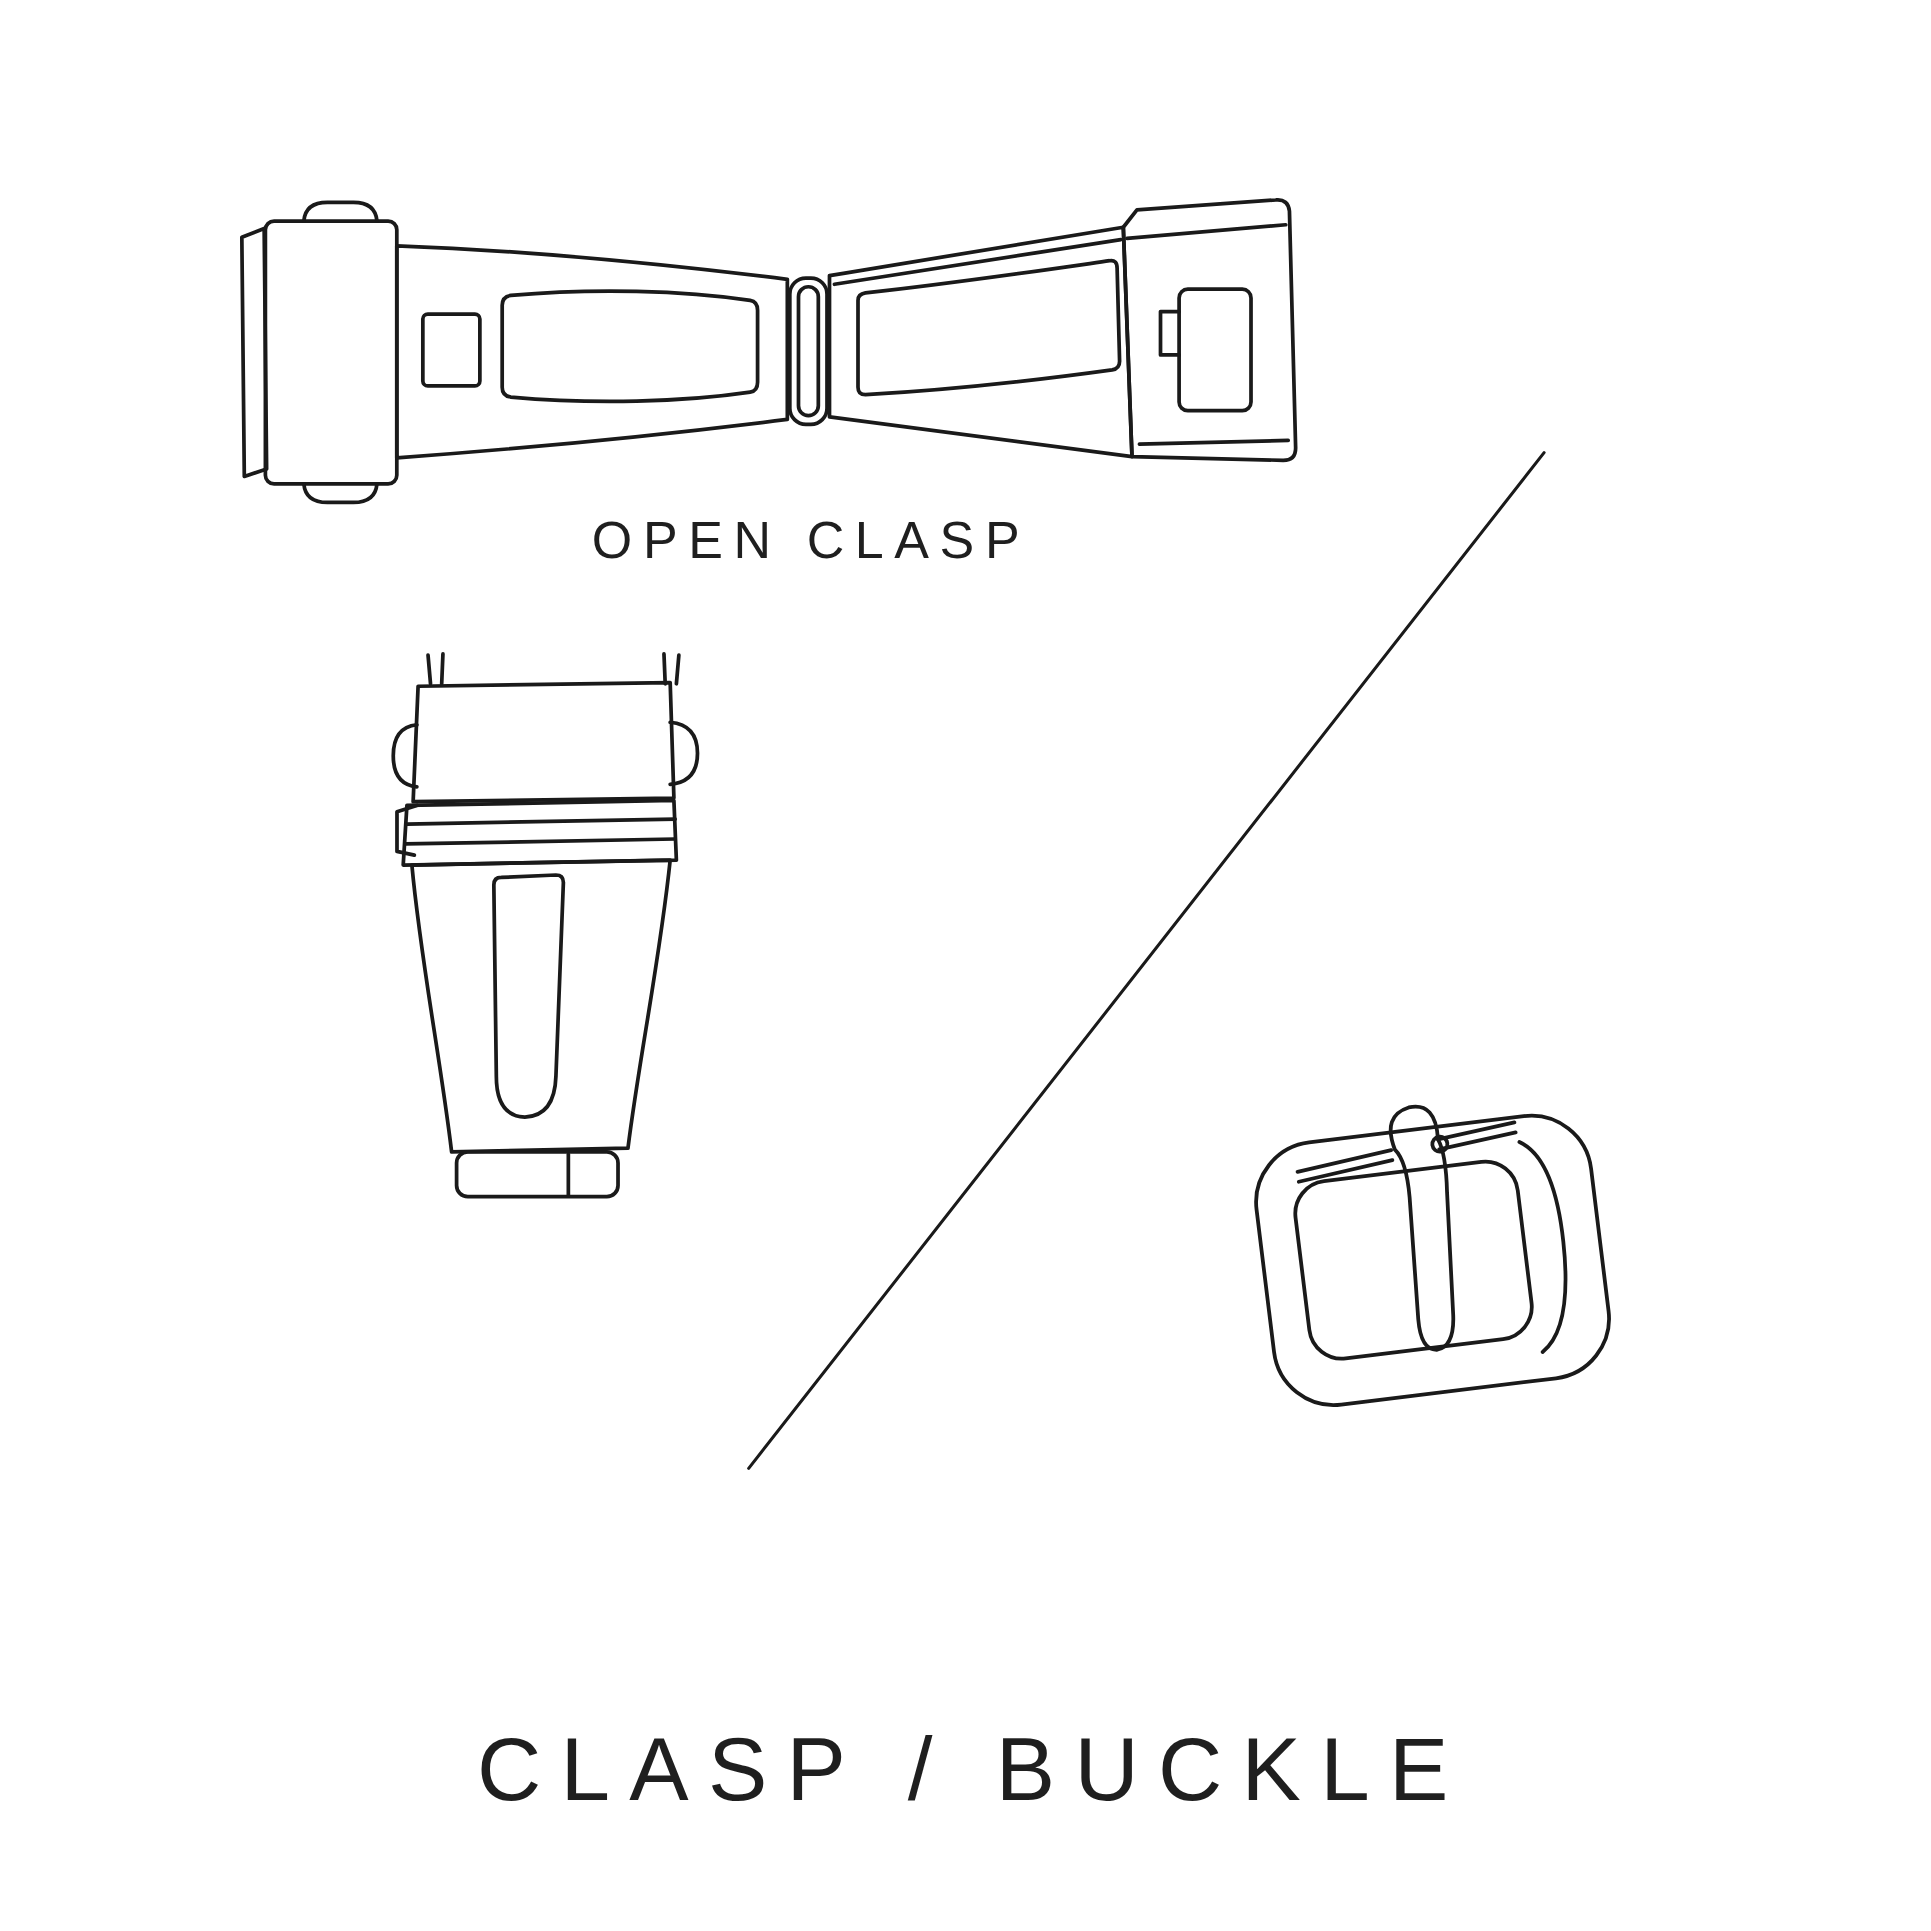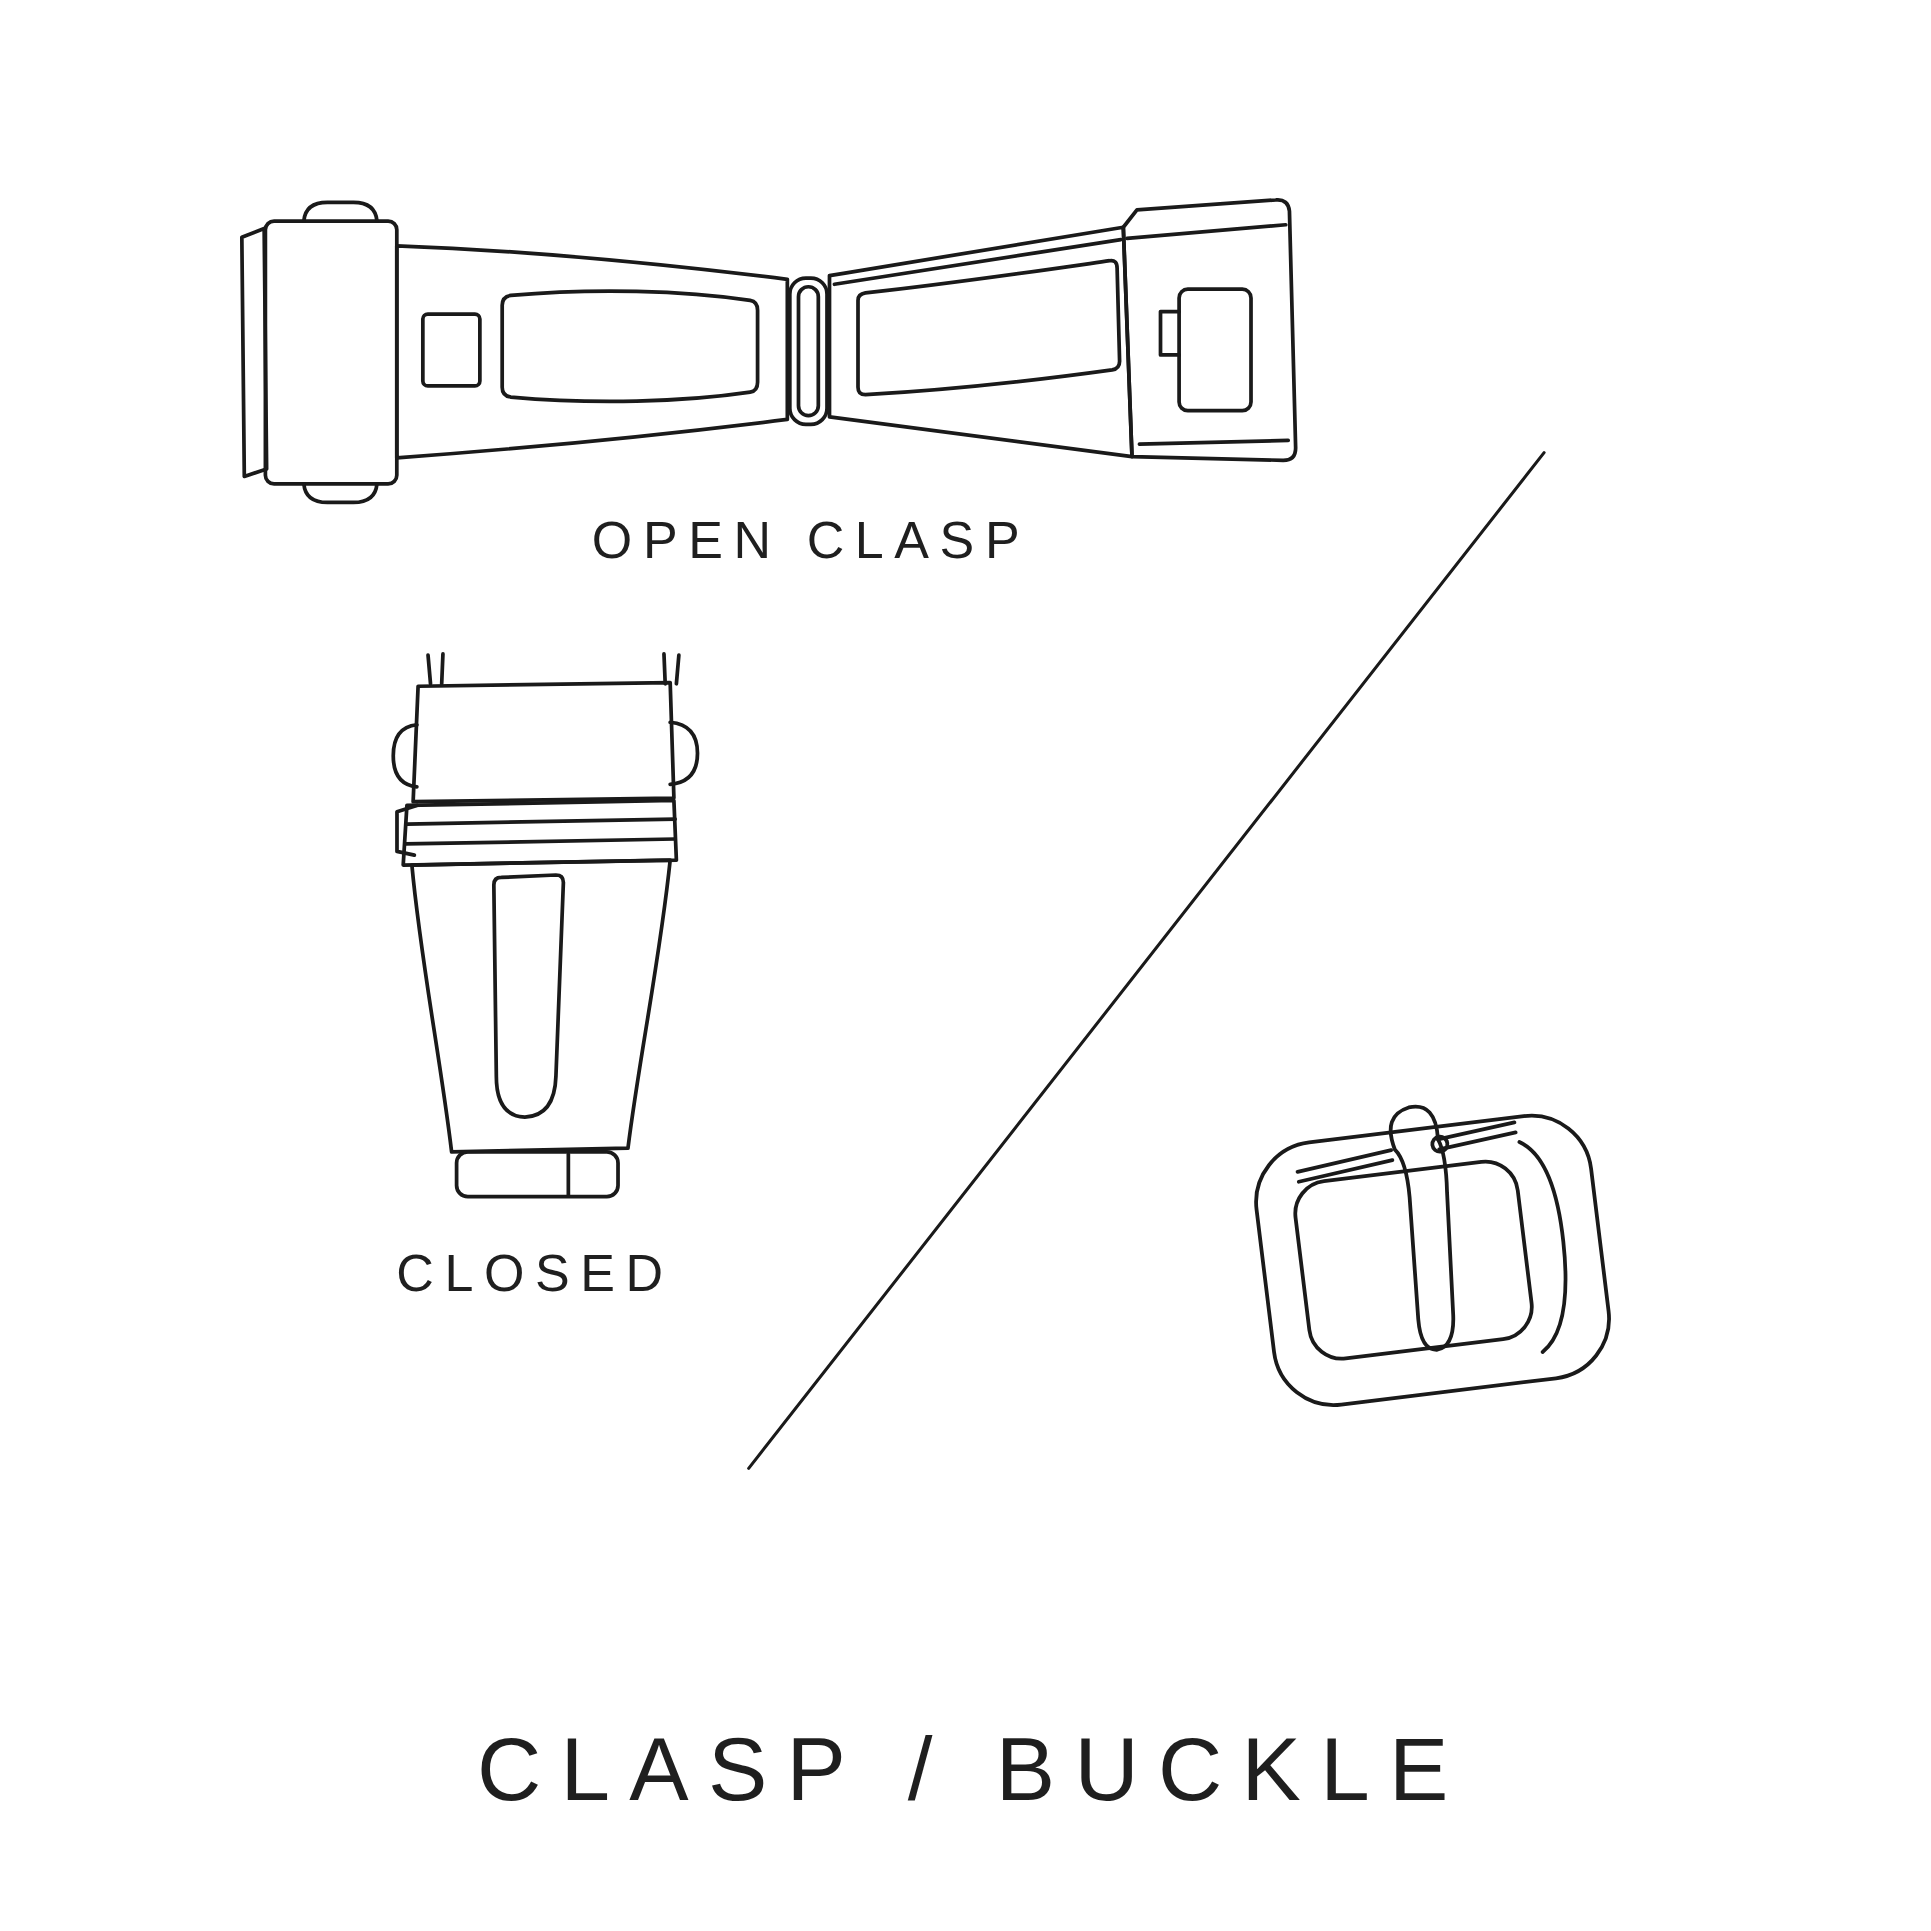--- a/index.html
+++ b/index.html
@@ -111,21 +111,20 @@
 
       <path d="M32,174 L240,170 C232,248 215,330 206,402 L64,405 C55,330 39,250 32,174 Z"></path>
 
       <path d="M104,184 L148,182 Q154,182 154,188 L148,344 Q147,376 123,377 Q100,376 100,344 L98,190 Q98,184 104,184 Z"></path>
 
       <rect x="68" y="405" width="130" height="36" rx="9"></rect>
       <path d="M158,407 L158,439"></path>
     </g>
   </svg>
 
-  <div id="caption-closed" class="caption">CLOSED</div>
 
   <svg id="fig-divider" class="fig" viewBox="0 0 675 850" aria-hidden="true">
     <line x1="662" y1="10" x2="12" y2="840" stroke-width="2.5"></line>
   </svg>
 
   <svg id="fig-buckle" class="fig" viewBox="0 0 330 290" aria-hidden="true">
     <g stroke-width="3" transform="rotate(-7 165 145)">
 
       <rect x="22" y="42" width="268" height="210" rx="48"></rect>
 

